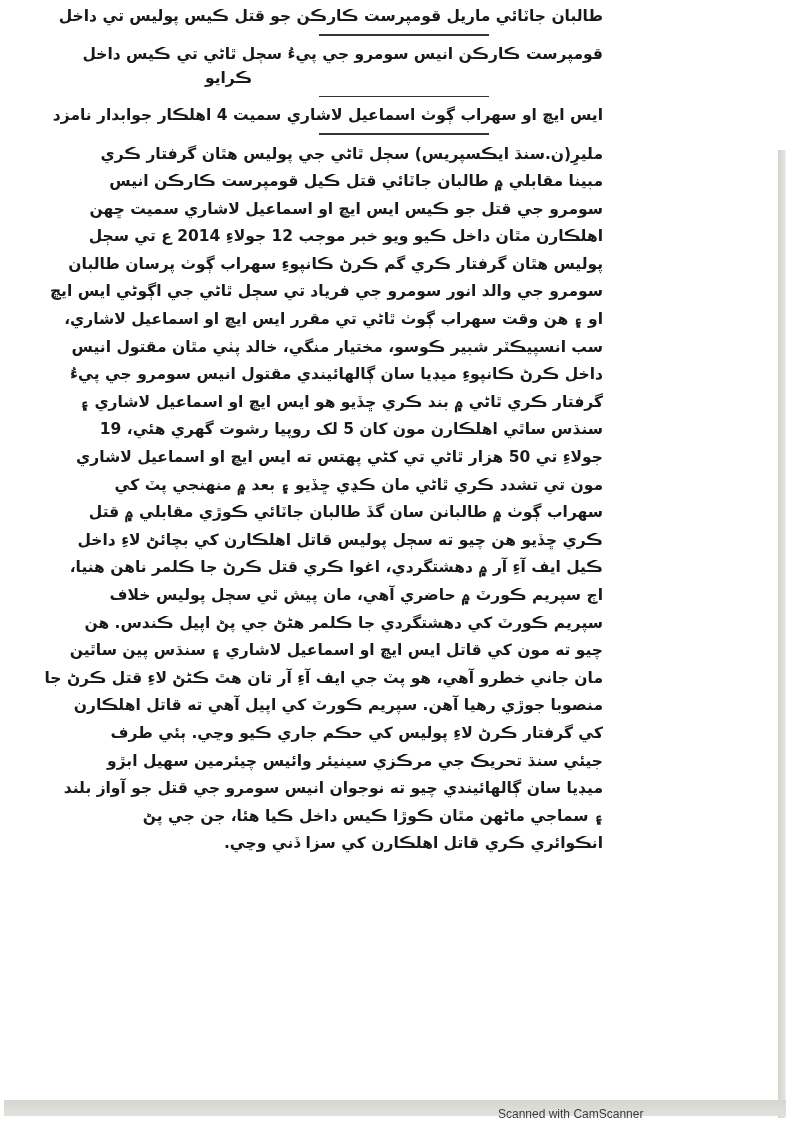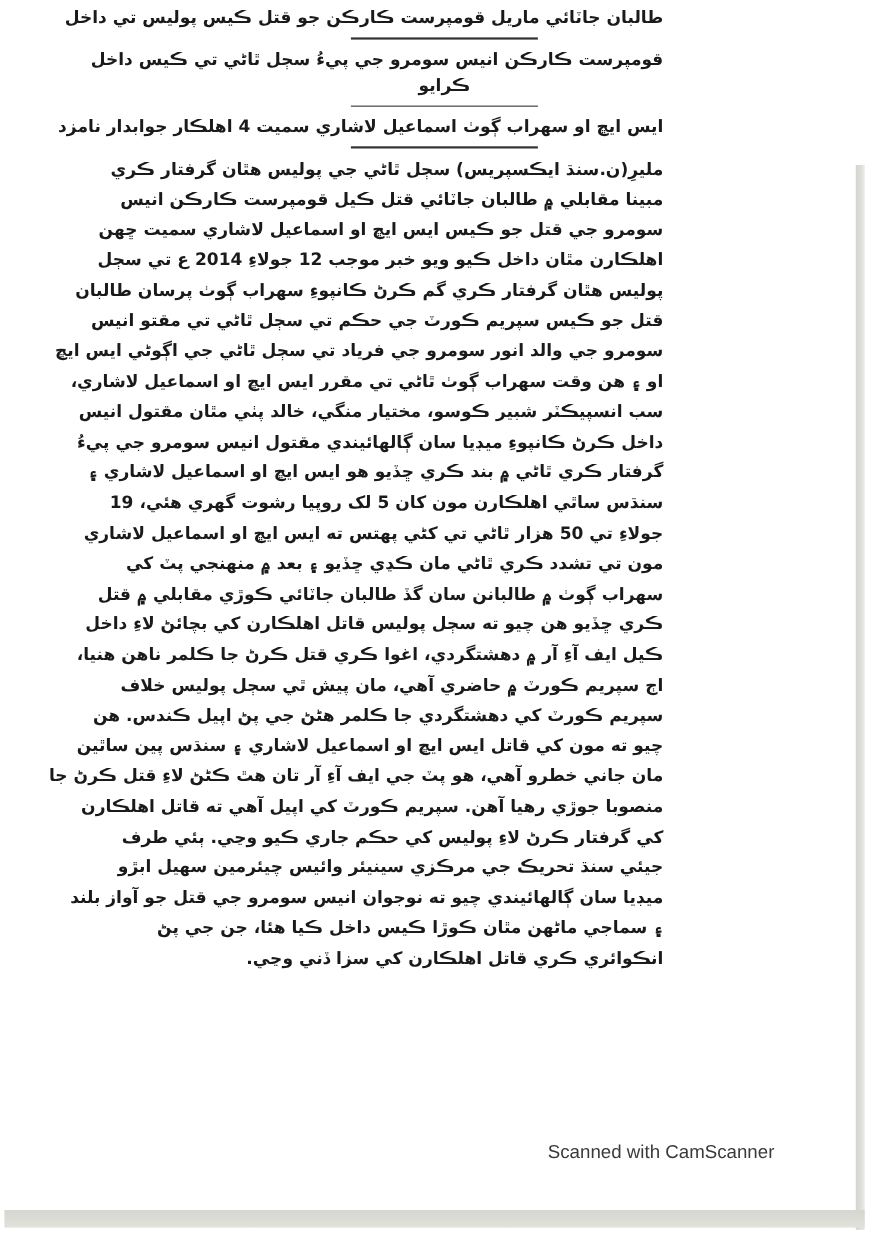--- a/index.html
+++ b/index.html
@@ -19,55 +19,54 @@
     background: linear-gradient(to bottom, #d6d6d0, #e2e2dd);
   }
   .edge-right {
     position: absolute; left: 785px; top: 150px; width: 1px; height: 968px; background: #eeeeea;
   }
   .content {
     position: absolute; left: 205px; top: 4px; width: 398px;
     direction: rtl; color: #1a1a1a;
   }
   .headline {
-    font-size: 15.5px; font-weight: bold; text-align: center; line-height: 24px; margin: 0;
+    font-size: 15.5px; font-weight: bold; text-align: left; line-height: 24px; margin: 0;
     white-space: nowrap; letter-spacing: 0.2px;
   }
   .rule {
     width: 170px; height: 1.5px; background: #333; margin: 6px auto 6px auto;
   }
   .body-text {
     font-size: 15.5px; font-weight: bold; line-height: 27.6px; text-align: justify;
     text-align-last: right; margin: 0;
   }
   .body-line { display: block; white-space: nowrap; text-align: left; }
   .watermark {
-    position: absolute; left: 498px; top: 1038px; font-family: "Liberation Sans", sans-serif;
-    font-size: 17px; color: #3a3a3a; direction: ltr; white-space: nowrap;
+    position: absolute; left: 498px; top: 1107px; font-family: "Liberation Sans", sans-serif;
+    font-size: 12px; color: #3a3a3a; direction: ltr; white-space: nowrap;
   }
 </style>
 </head>
 <body>
 
 <div class="page">
   <div class="content">
     <p class="headline">طالبان جاٽائي ماريل قومپرست ڪارڪن جو قتل ڪيس پوليس تي داخل</p>
     <div class="rule"></div>
     <p class="headline">قومپرست ڪارڪن انيس سومرو جي پيءُ سڄل ٿاڻي تي ڪيس داخل</p>
     <p class="headline">ڪرايو</p>
     <div class="rule"></div>
     <p class="headline">ايس ايڇ او سهراب ڳوٺ اسماعيل لاشاري سميت 4 اهلڪار جوابدار نامزد</p>
     <div class="rule"></div>
     <div class="body-text" id="body">
         <span class="body-line">مليرِ(ن.سنڌ ايڪسپريس) سڄل ٿاڻي جي پوليس هٿان گرفتار ڪري</span>
         <span class="body-line">مبينا مقابلي ۾ طالبان جاٽائي قتل ڪيل قومپرست ڪارڪن انيس</span>
         <span class="body-line">سومرو جي قتل جو ڪيس ايس ايڇ او اسماعيل لاشاري سميت ڇهن</span>
         <span class="body-line">اهلڪارن مٿان داخل ڪيو ويو خبر موجب 12 جولاءِ 2014 ع تي سڄل</span>
         <span class="body-line">پوليس هٿان گرفتار ڪري گم ڪرڻ ڪانپوءِ سهراب ڳوٺ پرسان طالبان</span>
-        <span class="body-line">قتل جو ڪيس سپريم ڪورٽ جي حڪم تي سڄل ٿاڻي تي مقتو انيس</span>
         <span class="body-line">سومرو جي والد انور سومرو جي فرياد تي سڄل ٿاڻي جي اڳوڻي ايس ايڇ</span>
         <span class="body-line">او ۽ هن وقت سهراب ڳوٺ ٿاڻي تي مقرر ايس ايڇ او اسماعيل لاشاري،</span>
         <span class="body-line">سب انسپيڪٽر شبير ڪوسو، مختيار منگي، خالد پٺي مٿان مقتول انيس</span>
         <span class="body-line">داخل ڪرڻ ڪانپوءِ ميڊيا سان ڳالهائيندي مقتول انيس سومرو جي پيءُ</span>
         <span class="body-line">گرفتار ڪري ٿاڻي ۾ بند ڪري ڇڏيو هو ايس ايڇ او اسماعيل لاشاري ۽</span>
         <span class="body-line">سنڌس ساٿي اهلڪارن مون کان 5 لک روپيا رشوت گهري هئي، 19</span>
         <span class="body-line">جولاءِ تي 50 هزار ٿاڻي تي کڻي پهتس ته ايس ايڇ او اسماعيل لاشاري</span>
         <span class="body-line">مون تي تشدد ڪري ٿاڻي مان ڪڍي ڇڏيو ۽ بعد ۾ منهنجي پٽ کي</span>
         <span class="body-line">سهراب ڳوٺ ۾ طالبانن سان گڏ طالبان جاٽائي ڪوڙي مقابلي ۾ قتل</span>
         <span class="body-line">ڪري ڇڏيو هن چيو ته سڄل پوليس قاتل اهلڪارن کي بچائڻ لاءِ داخل</span>

